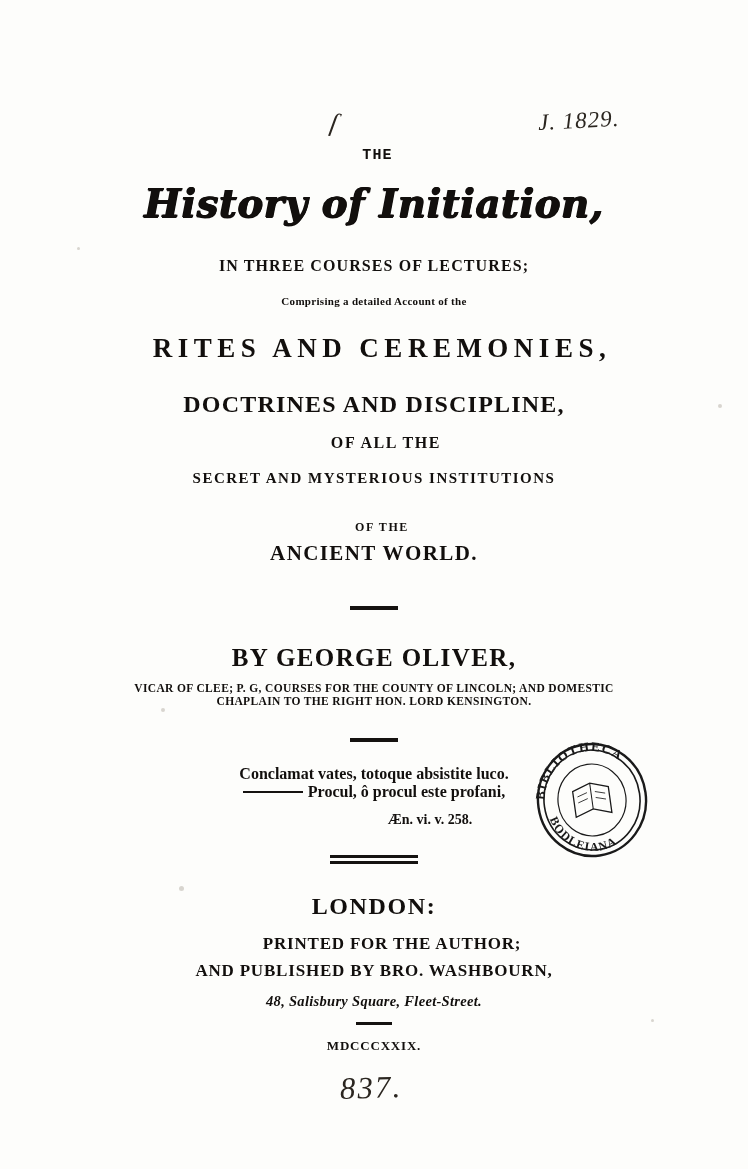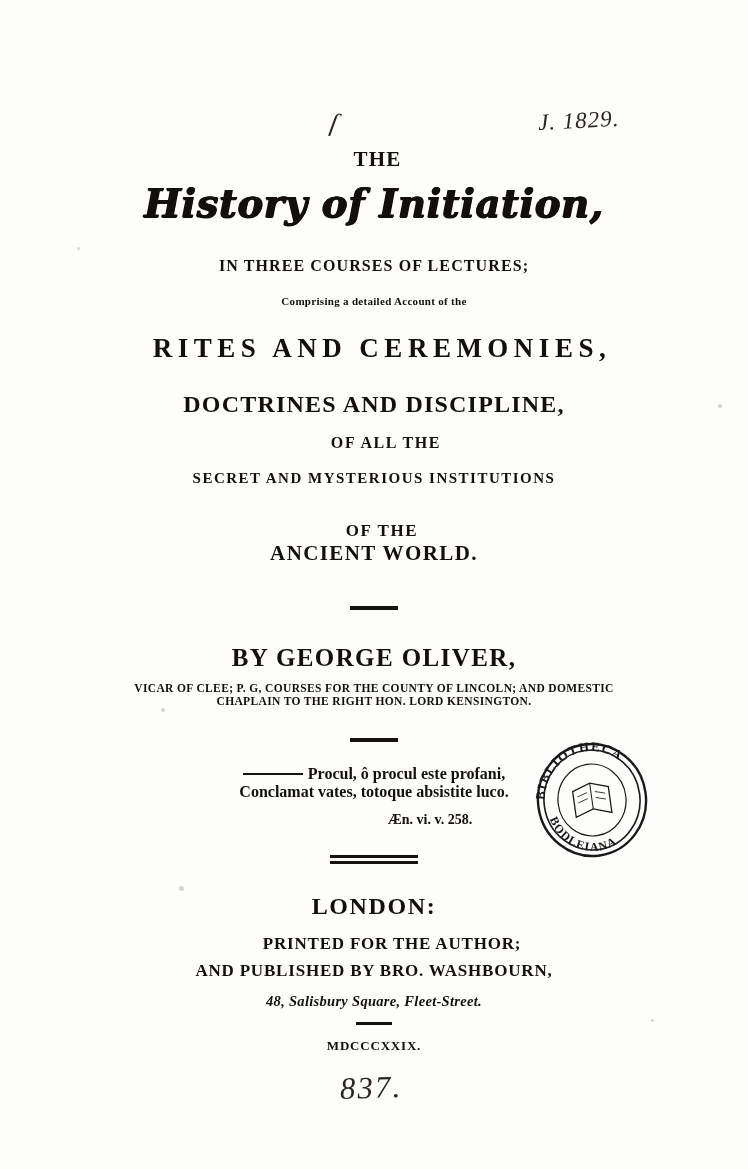--- a/index.html
+++ b/index.html
@@ -69,24 +69,24 @@
 
   .line {
     margin: 0;
     padding: 0;
     line-height: 1.15;
   }
   .the {
     position: absolute;
     left: 7px; right: 0;
     top: 147px;
-    font-size: 21px;
+    font-size: 15px;
     letter-spacing: 1.2px;
     font-weight: bold;
-    font-family: Liberation Serif, serif;
+    font-family: Liberation Mono, monospace;
   }
   .maintitle {
     position: absolute;
     left: 0; right: 0;
     top: 180px;
     font-size: 40px;
     font-weight: bold;
     font-style: italic;
     letter-spacing: 0.5px;
     font-family: "DejaVu Serif", serif;
@@ -140,21 +140,21 @@
     left: 0; right: 0;
     top: 470px;
     font-size: 15px;
     font-weight: bold;
     letter-spacing: 1.5px;
   }
   .ofthe {
     position: absolute;
     left: 16px; right: 0;
     top: 521px;
-    font-size: 17px;
+    font-size: 12px;
     font-weight: bold;
     letter-spacing: 1.6px;
   }
   .ancient {
     position: absolute;
     left: 0; right: 0;
     top: 541px;
     font-size: 21px;
     font-weight: bold;
     letter-spacing: 1.4px;
@@ -295,24 +295,24 @@
 
     <div class="line byline">BY GEORGE OLIVER,</div>
     <div class="credentials">
       <div class="line">VICAR OF CLEE; P. G, COURSES FOR THE COUNTY OF LINCOLN; AND DOMESTIC</div>
       <div class="line">CHAPLAIN TO THE RIGHT HON. LORD KENSINGTON.</div>
     </div>
 
     <div class="rule rule-2"></div>
 
     <div class="epigraph">
+      <div class="line">Conclamat vates, totoque absistite luco.</div>
       <div class="line">
         <span class="epi-dash"></span><span>Procul, ô procul este profani,</span>
       </div>
-      <div class="line">Conclamat vates, totoque absistite luco.</div>
     </div>
     <div class="epi-cite">Æn. vi. v. 258.</div>
 
     <div class="rule rule-3"></div>
     <div class="rule rule-3b"></div>
 
     <div class="line london">LONDON:</div>
     <div class="line printed">PRINTED FOR THE AUTHOR;</div>
     <div class="line published">AND PUBLISHED BY BRO. WASHBOURN,</div>
     <div class="line address">48, Salisbury Square, Fleet-Street.</div>

